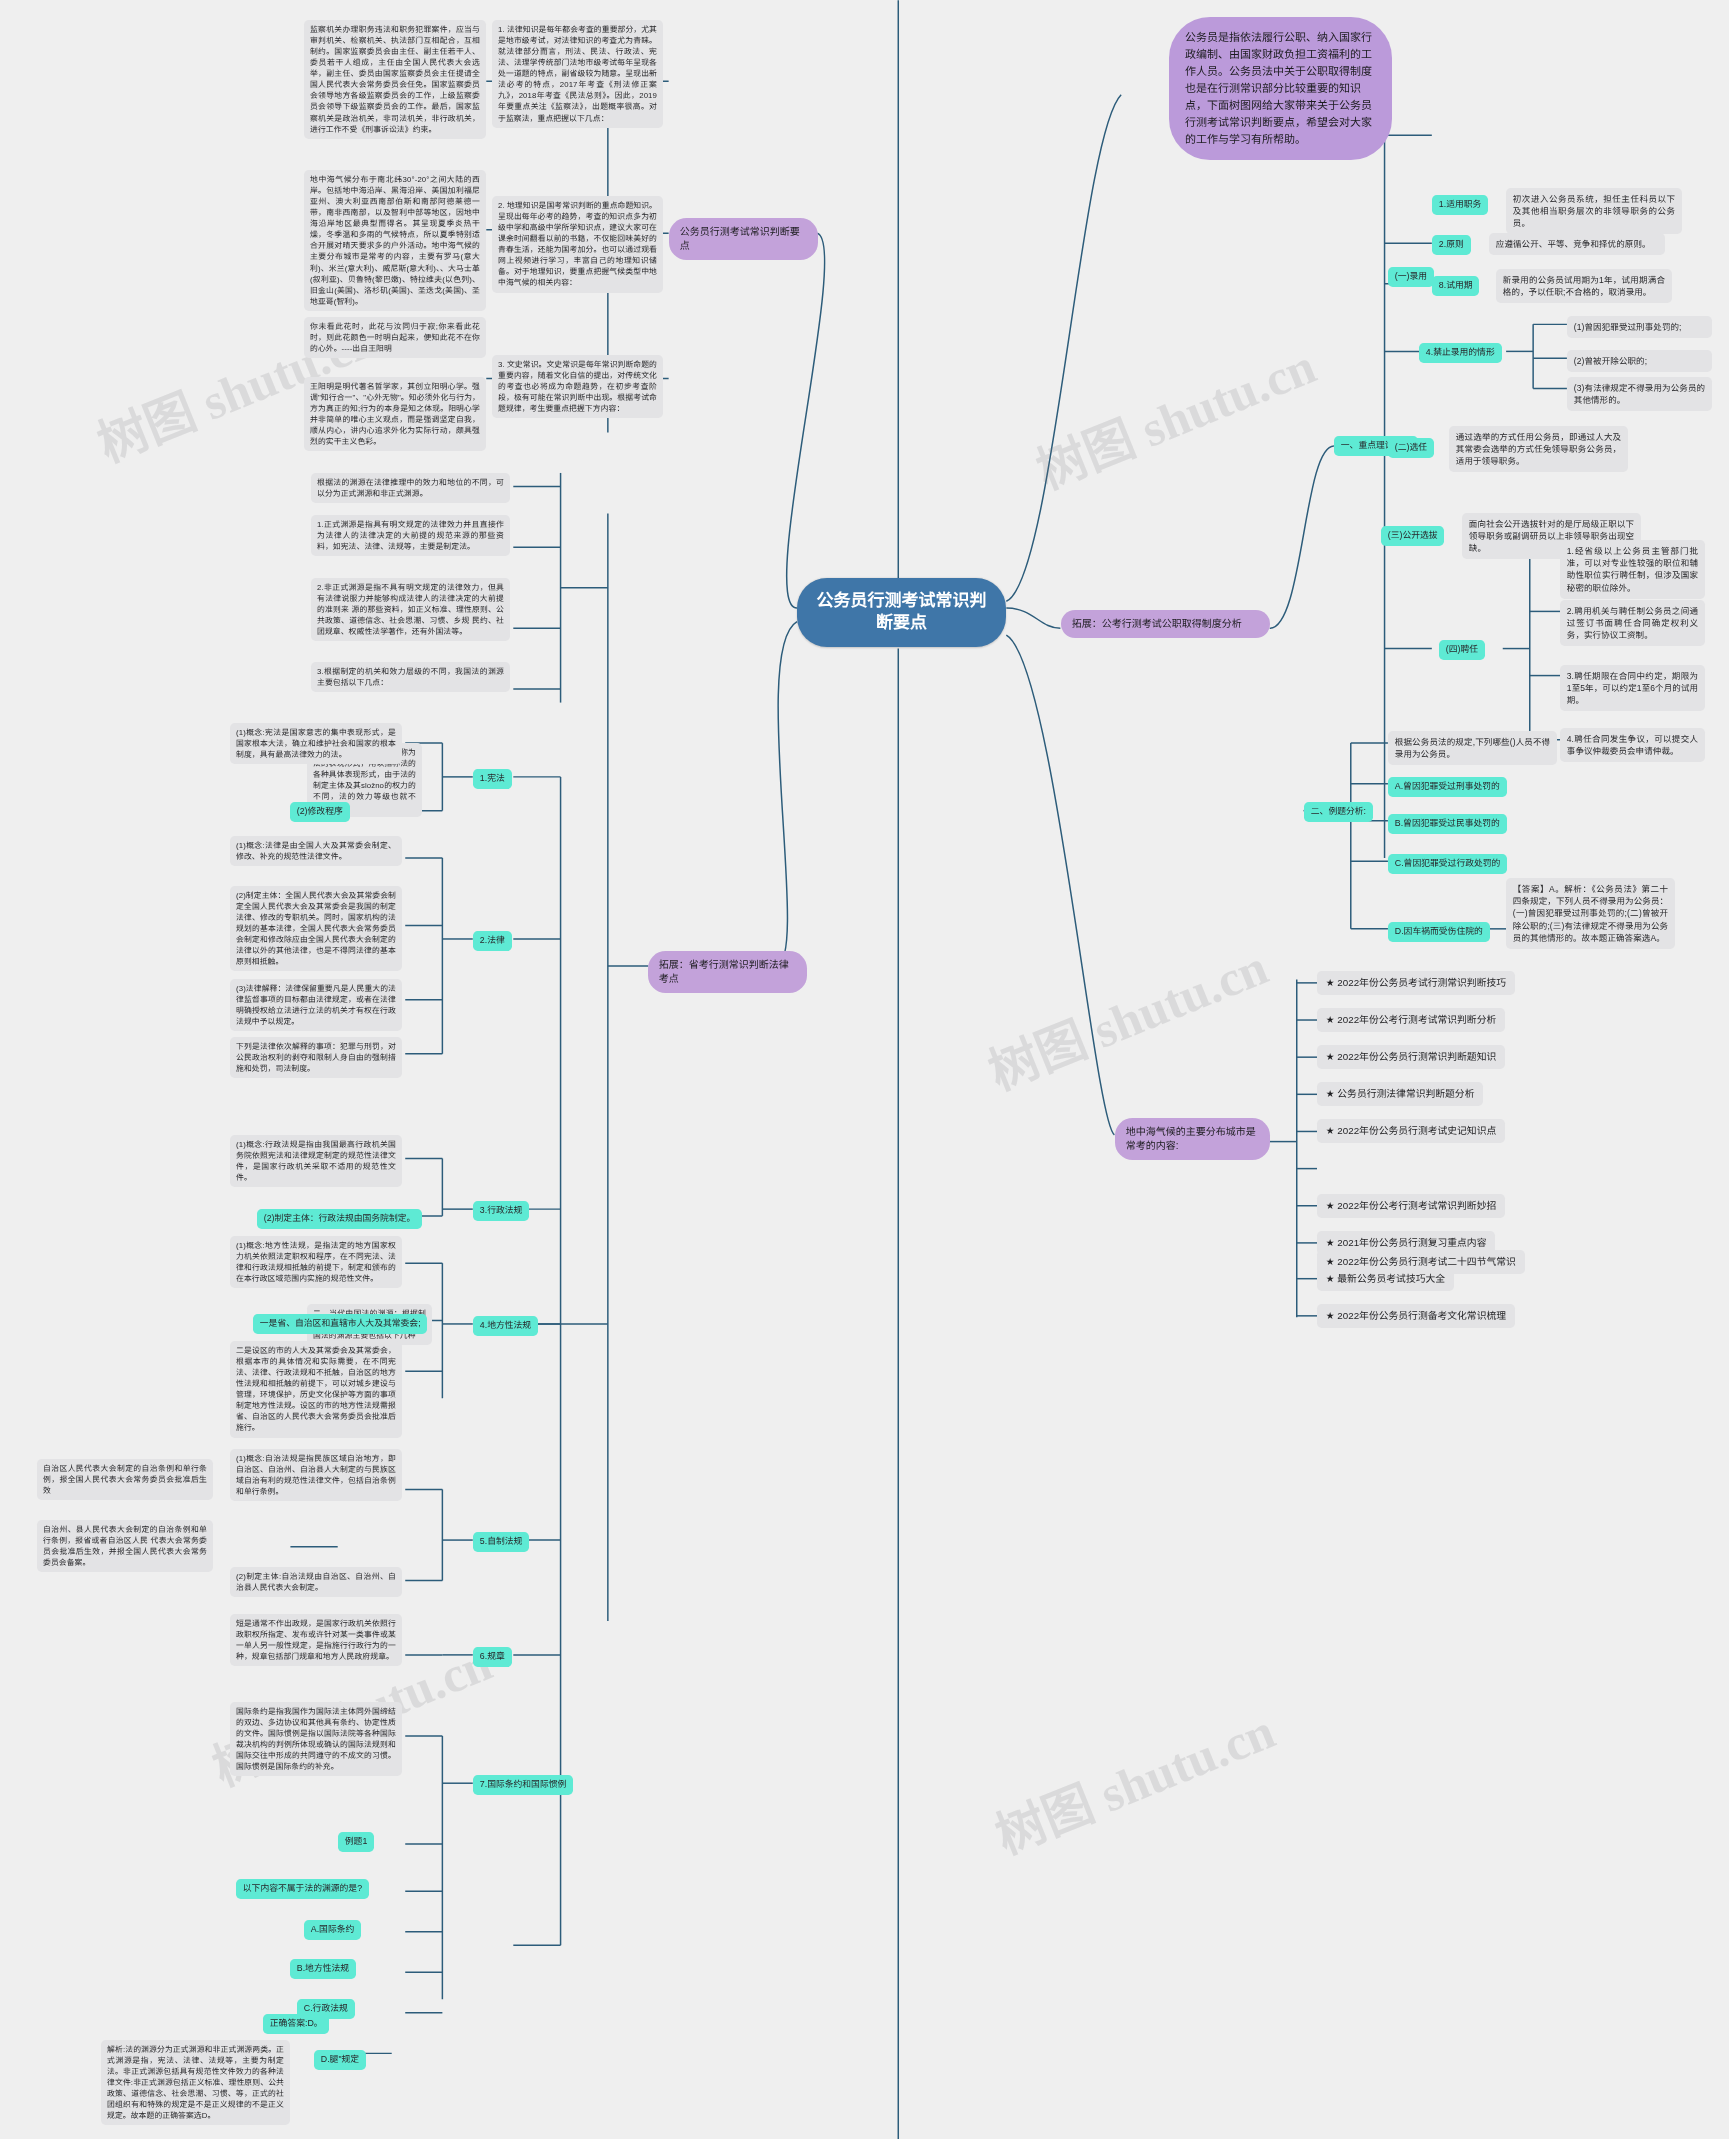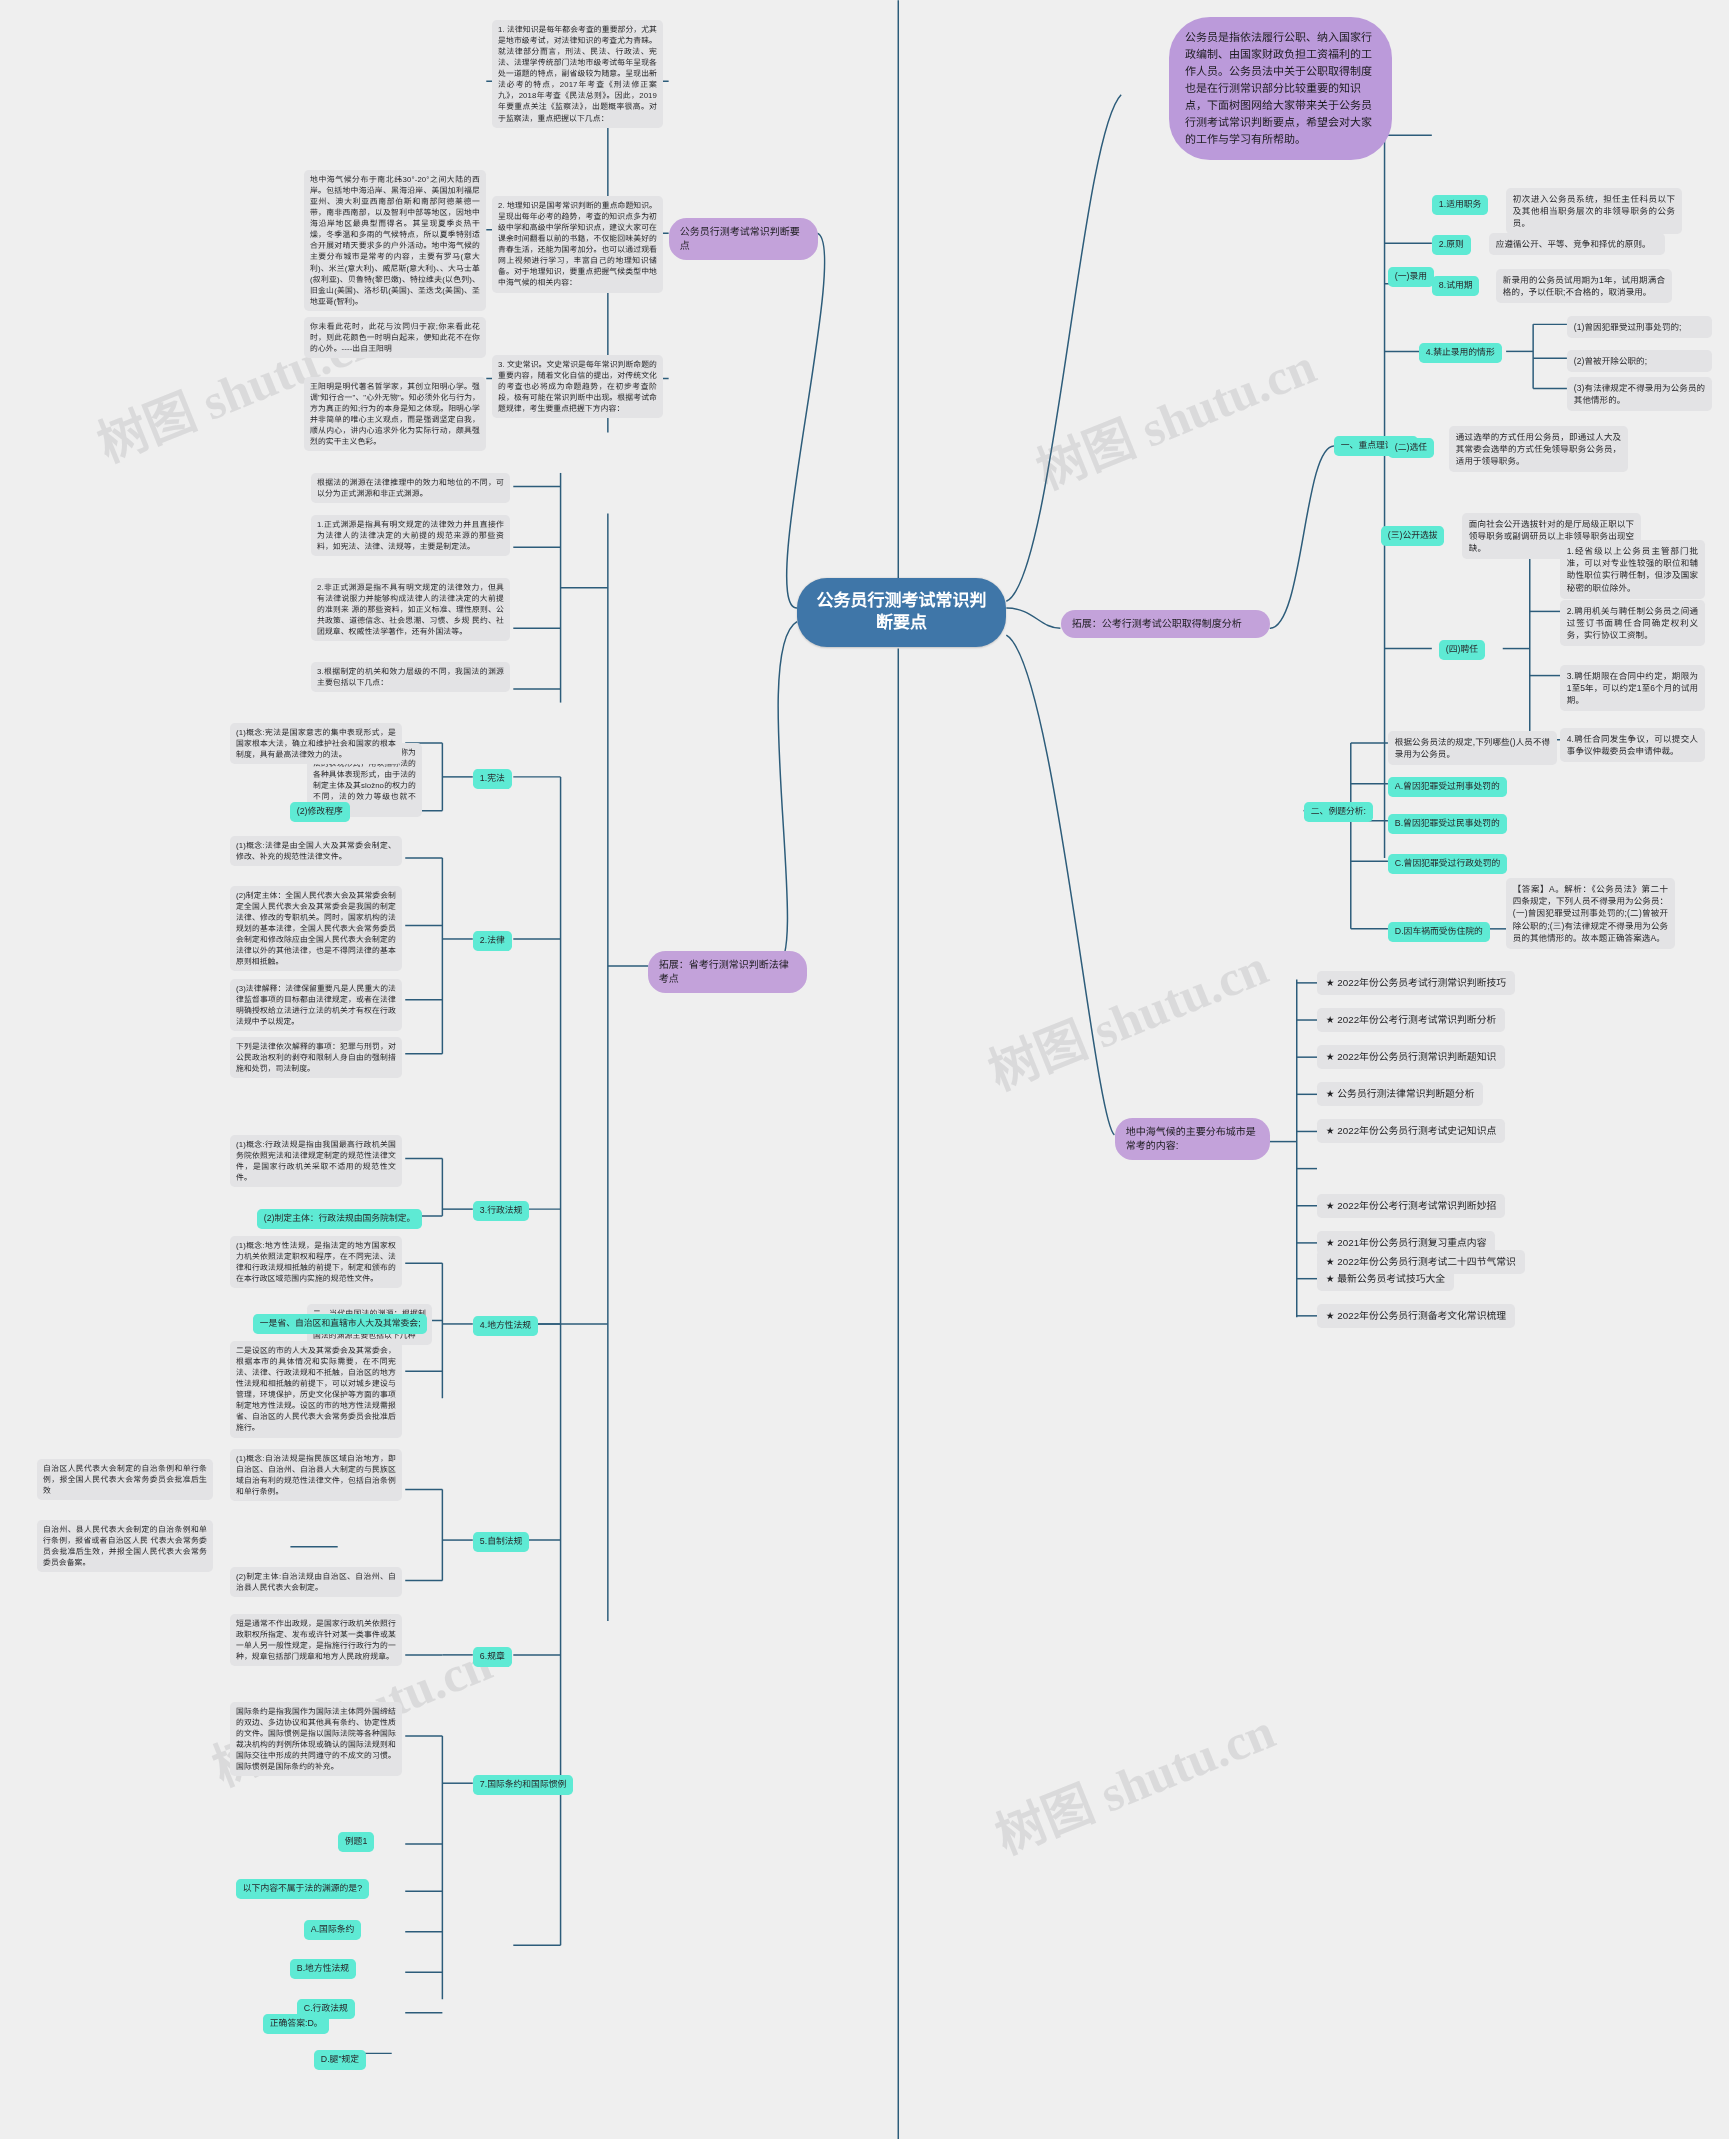--- a/index.html
+++ b/index.html
@@ -243,20 +243,21 @@
 
   <div class="node root" style="left:797px;top:578px;width:209px;">公务员行测考试常识判断要点</div>
 
   <div class="node purple big" style="left:1121px;top:17px;width:223px;margin-left:48px;">公务员是指依法履行公职、纳入国家行政编制、由国家财政负担工资福利的工作人员。公务员法中关于公职取得制度也是在行测常识部分比较重要的知识点，下面树图网给大家带来关于公务员行测考试常识判断要点，希望会对大家的工作与学习有所帮助。</div>
 
   <div class="node purple" style="left:669px;top:218px;width:149px;">公务员行测考试常识判断要点</div>
   <div class="node purple" style="left:1061px;top:610px;width:209px;">拓展：公考行测考试公职取得制度分析</div>
   <div class="node purple" style="left:648px;top:951px;width:159px;">拓展：省考行测常识判断法律考点</div>
   <div class="node purple" style="left:1115px;top:1118px;width:155px;">地中海气候的主要分布城市是常考的内容:</div>
 
+  <div class="node box tiny" style="left:304px;top:20px;width:182px;">监察机关办理职务违法和职务犯罪案件，应当与审判机关、检察机关、执法部门互相配合，互相制约。国家监察委员会由主任、副主任若干人、委员若干人组成，主任由全国人民代表大会选举，副主任、委员由国家监察委员会主任提请全国人民代表大会常务委员会任免。国家监察委员会领导地方各级监察委员会的工作，上级监察委员会领导下级监察委员会的工作。最后，国家监察机关是政治机关，非司法机关，非行政机关，进行工作不受《刑事诉讼法》约束。</div>
   <div class="node box tiny" style="left:492px;top:20px;width:171px;">1. 法律知识是每年都会考查的重要部分，尤其是地市级考试，对法律知识的考查尤为青睐。就法律部分而言，刑法、民法、行政法、宪法、法理学传统部门法地市级考试每年呈现各处一道题的特点，副省级较为随意。呈现出新法必考的特点，2017年考查《刑法修正案九》，2018年考查《民法总则》。因此，2019年要重点关注《监察法》，出题概率很高。对于监察法，重点把握以下几点：</div>
 
   <div class="node box tiny" style="left:304px;top:170px;width:182px;">地中海气候分布于南北纬30°-20°之间大陆的西岸。包括地中海沿岸、黑海沿岸、美国加利福尼亚州、澳大利亚西南部伯斯和南部阿德莱德一带，南非西南部，以及智利中部等地区，因地中海沿岸地区最典型而得名。其呈现夏季炎热干燥，冬季温和多雨的气候特点，所以夏季特别适合开展对晴天要求多的户外活动。地中海气候的主要分布城市是常考的内容，主要有罗马(意大利)、米兰(意大利)、威尼斯(意大利)、、大马士革(叙利亚)、贝鲁特(黎巴嫩)、特拉维夫(以色列)、旧金山(美国)、洛杉矶(美国)、圣迭戈(美国)、圣地亚哥(智利)。</div>
   <div class="node box tiny" style="left:492px;top:196px;width:171px;">2. 地理知识是国考常识判断的重点命题知识。呈现出每年必考的趋势，考查的知识点多为初级中学和高级中学所学知识点，建议大家可在课余时间翻看以前的书籍，不仅能回味美好的青春生活，还能为国考加分。也可以通过观看网上视频进行学习，丰富自己的地理知识储备。对于地理知识，要重点把握气候类型中地中海气候的相关内容：</div>
 
   <div class="node box tiny" style="left:304px;top:317px;width:182px;">你未看此花时，此花与汝同归于寂;你来看此花时，则此花颜色一时明白起来，便知此花不在你的心外。----出自王阳明</div>
   <div class="node box tiny" style="left:492px;top:355px;width:171px;">3. 文史常识。文史常识是每年常识判断命题的重要内容，随着文化自信的提出，对传统文化的考查也必将成为命题趋势，在初步考查阶段，极有可能在常识判断中出现。根据考试命题规律，考生要重点把握下方内容：</div>
   <div class="node box tiny" style="left:304px;top:377px;width:182px;">王阳明是明代著名哲学家，其创立阳明心学。强调"知行合一"、"心外无物"。知必须外化与行为，方为真正的知;行为的本身是知之体现。阳明心学并非简单的唯心主义观点，而是强调坚定自我，顺从内心，讲内心追求外化为实际行动，颇具强烈的实干主义色彩。</div>
 
   <div class="node box tiny" style="left:311px;top:473px;width:199px;">根据法的渊源在法律推理中的效力和地位的不同，可以分为正式渊源和非正式渊源。</div>
@@ -299,20 +300,21 @@
   <div class="node pill sm" style="left:473px;top:1775px;">7.国际条约和国际惯例</div>
   <div class="node box tiny" style="left:230px;top:1702px;width:172px;">国际条约是指我国作为国际法主体同外国缔结的双边、多边协议和其他具有条约、协定性质的文件。国际惯例是指以国际法院等各种国际裁决机构的判例所体现或确认的国际法规则和国际交往中形成的共同遵守的不成文的习惯。国际惯例是国际条约的补充。</div>
 
   <div class="node pill sm" style="left:338px;top:1832px;">例题1</div>
   <div class="node pill sm" style="left:236px;top:1879px;">以下内容不属于法的渊源的是?</div>
   <div class="node pill sm" style="left:304px;top:1920px;">A.国际条约</div>
   <div class="node pill sm" style="left:290px;top:1959px;">B.地方性法规</div>
   <div class="node pill sm" style="left:297px;top:1999px;">C.行政法规</div>
   <div class="node pill sm" style="left:314px;top:2050px;">D.腿"规定</div>
   <div class="node pill sm" style="left:263px;top:2006px;margin-top:8px;">正确答案:D。</div>
+  <div class="node box tiny" style="left:101px;top:2040px;width:189px;">解析:法的渊源分为正式渊源和非正式渊源两类。正式渊源是指，宪法、法律、法规等，主要为制定法。非正式渊源包括具有规范性文件效力的各种法律文件:非正式渊源包括正义标准、理性原则、公共政策、道德信念、社会思潮、习惯、等，正式的社团组织有和特殊的规定是不是正义规律的不是正义规定。故本题的正确答案选D。</div>
 
   <div class="node pill sm" style="left:1334px;top:436px;">一、重点理论总结</div>
 
   <div class="node pill sm" style="left:1388px;top:267px;">(一)录用</div>
 
   <div class="node pill sm" style="left:1432px;top:195px;">1.适用职务</div>
   <div class="node box sm" style="left:1506px;top:188px;width:176px;">初次进入公务员系统，担任主任科员以下及其他相当职务层次的非领导职务的公务员。</div>
 
   <div class="node pill sm" style="left:1432px;top:235px;">2.原则</div>
   <div class="node box sm" style="left:1489px;top:233px;width:176px;">应遵循公开、平等、竞争和择优的原则。</div>

